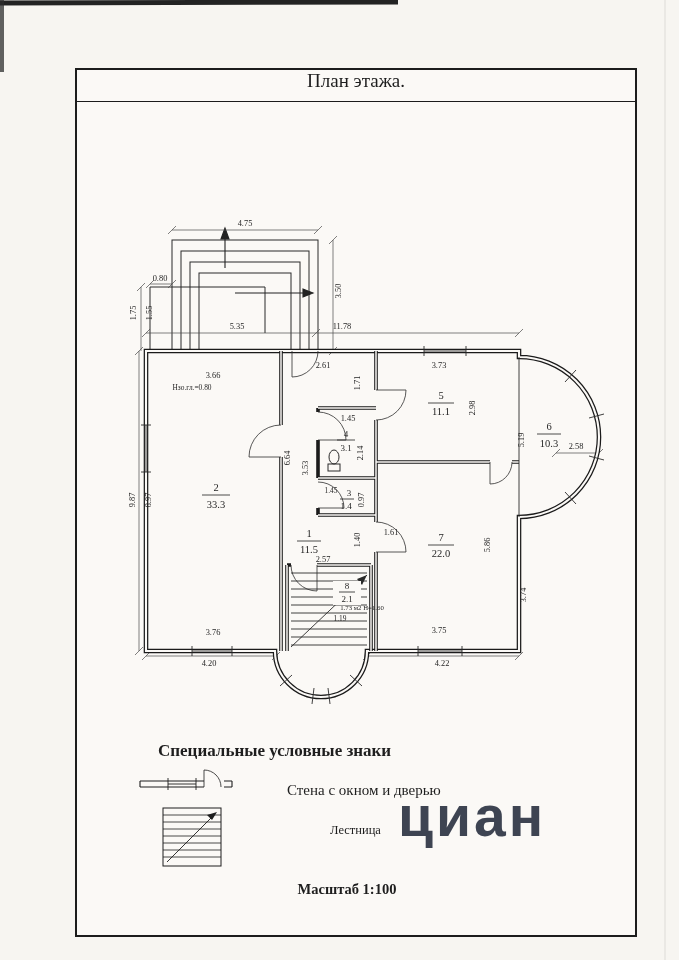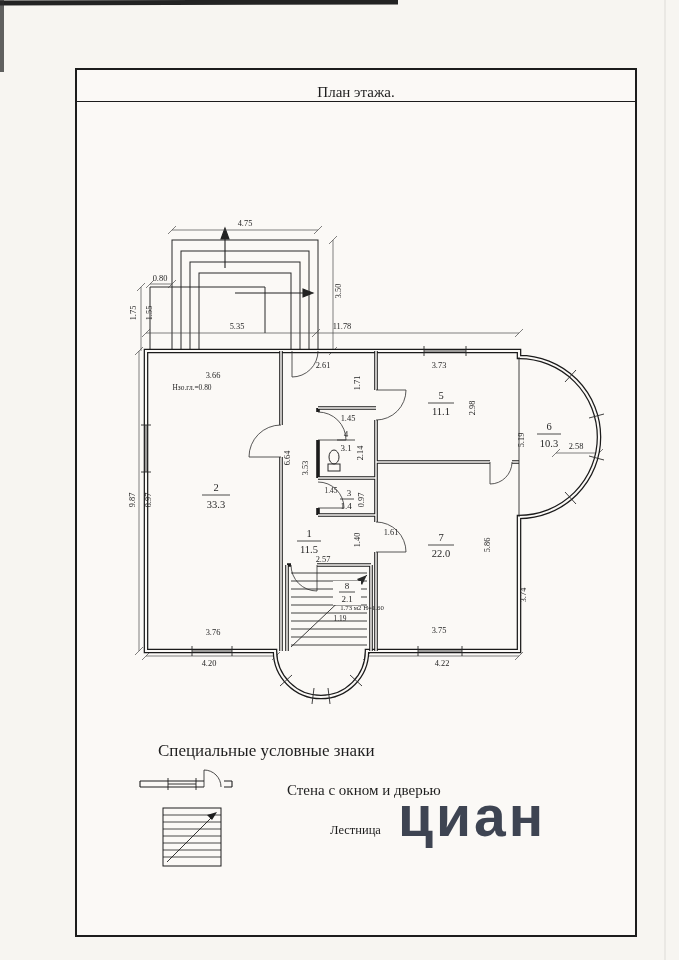--- a/index.html
+++ b/index.html
@@ -3,24 +3,24 @@
 <meta charset="utf-8">
 <style>
   html,body{margin:0;padding:0;background:#e9e7e3;}
   .page{position:relative;width:679px;height:960px;background:#f7f5f1;overflow:hidden;
         font-family:"Liberation Serif",serif;color:#1e1e1e;}
   .scan-top{position:absolute;top:0;left:0;width:398px;height:5px;background:#232323;transform:skewY(-.15deg);}
   .scan-left{position:absolute;top:0;left:0;width:4px;height:72px;background:#2e2e2e;opacity:.75;}
   .crease{position:absolute;top:0;left:664px;width:2px;height:960px;background:rgba(0,0,0,.05);}
   .frame{position:absolute;left:75px;top:68px;width:558px;height:865px;border:2px solid #1c1c1c;background:#fbf9f6;}
   .header-bar{position:absolute;left:0;top:0;width:100%;height:31px;border-bottom:1.6px solid #1c1c1c;
-              display:flex;align-items:flex-end;justify-content:center;font-size:15px;}
+              display:flex;align-items:flex-start;justify-content:center;font-size:19px;}
   .plan-title{position:absolute;left:135px;top:144px;width:500px;text-align:center;
               font-size:23px;font-weight:600;letter-spacing:.5px;}
-  .legend-title{position:absolute;left:158px;top:741px;font-size:17px;}
+  .legend-title{position:absolute;left:158px;top:741px;font-size:17px;font-weight:bold;}
   .legend-label-1{position:absolute;left:287px;top:782px;font-size:15px;}
   .legend-label-2{position:absolute;left:287px;top:823px;font-size:12.5px;margin-left:43px;}
   .scale-note{position:absolute;left:247px;top:881px;width:200px;text-align:center;font-size:14.5px;font-weight:700;}
   .watermark{position:absolute;left:398px;top:783px;font-size:57px;font-weight:700;letter-spacing:3px;
              color:#0f172a;font-family:"Liberation Sans",sans-serif;opacity:.8;}
   svg{position:absolute;left:0;top:0;}
   svg text{text-anchor:middle;fill:#262626;font-family:"Liberation Serif",serif;}
   .t8{font-size:8.4px;} .t7{font-size:7.4px;} .t65{font-size:6.8px;}
   .rn{font-size:10.5px;} .rs{font-size:9px;}
 </style>
@@ -38,20 +38,21 @@
       <span>План этажа.</span>
     </div>
   </div>
 
 
   <div class="watermark">циан</div>
 
   <div class="legend-title">Специальные условные знаки</div>
   <div class="legend-label-1">Стена с окном и дверью</div>
   <div class="legend-label-2">Лестница</div>
+  <div class="scale-note">Масштаб 1:100</div>
 
   <svg width="679" height="960" viewBox="0 0 679 960">
 
     <g stroke="#2a2a2a" stroke-width="1" fill="none">
       <rect x="172" y="240" width="146" height="111"></rect>
       <rect x="181" y="251" width="128" height="100"></rect>
       <rect x="190" y="262" width="110" height="89"></rect>
       <rect x="199" y="273" width="92" height="78"></rect>
       <path d="M150,287 H265 M150,287 V351 M265,287 V333"></path>
     </g>

